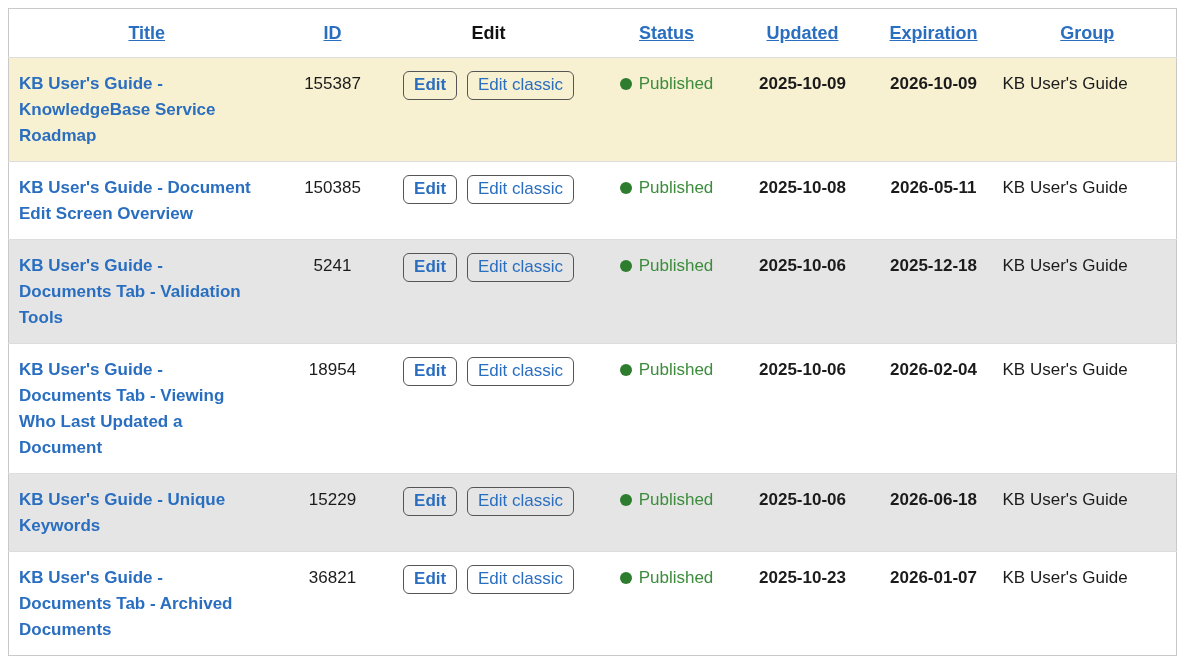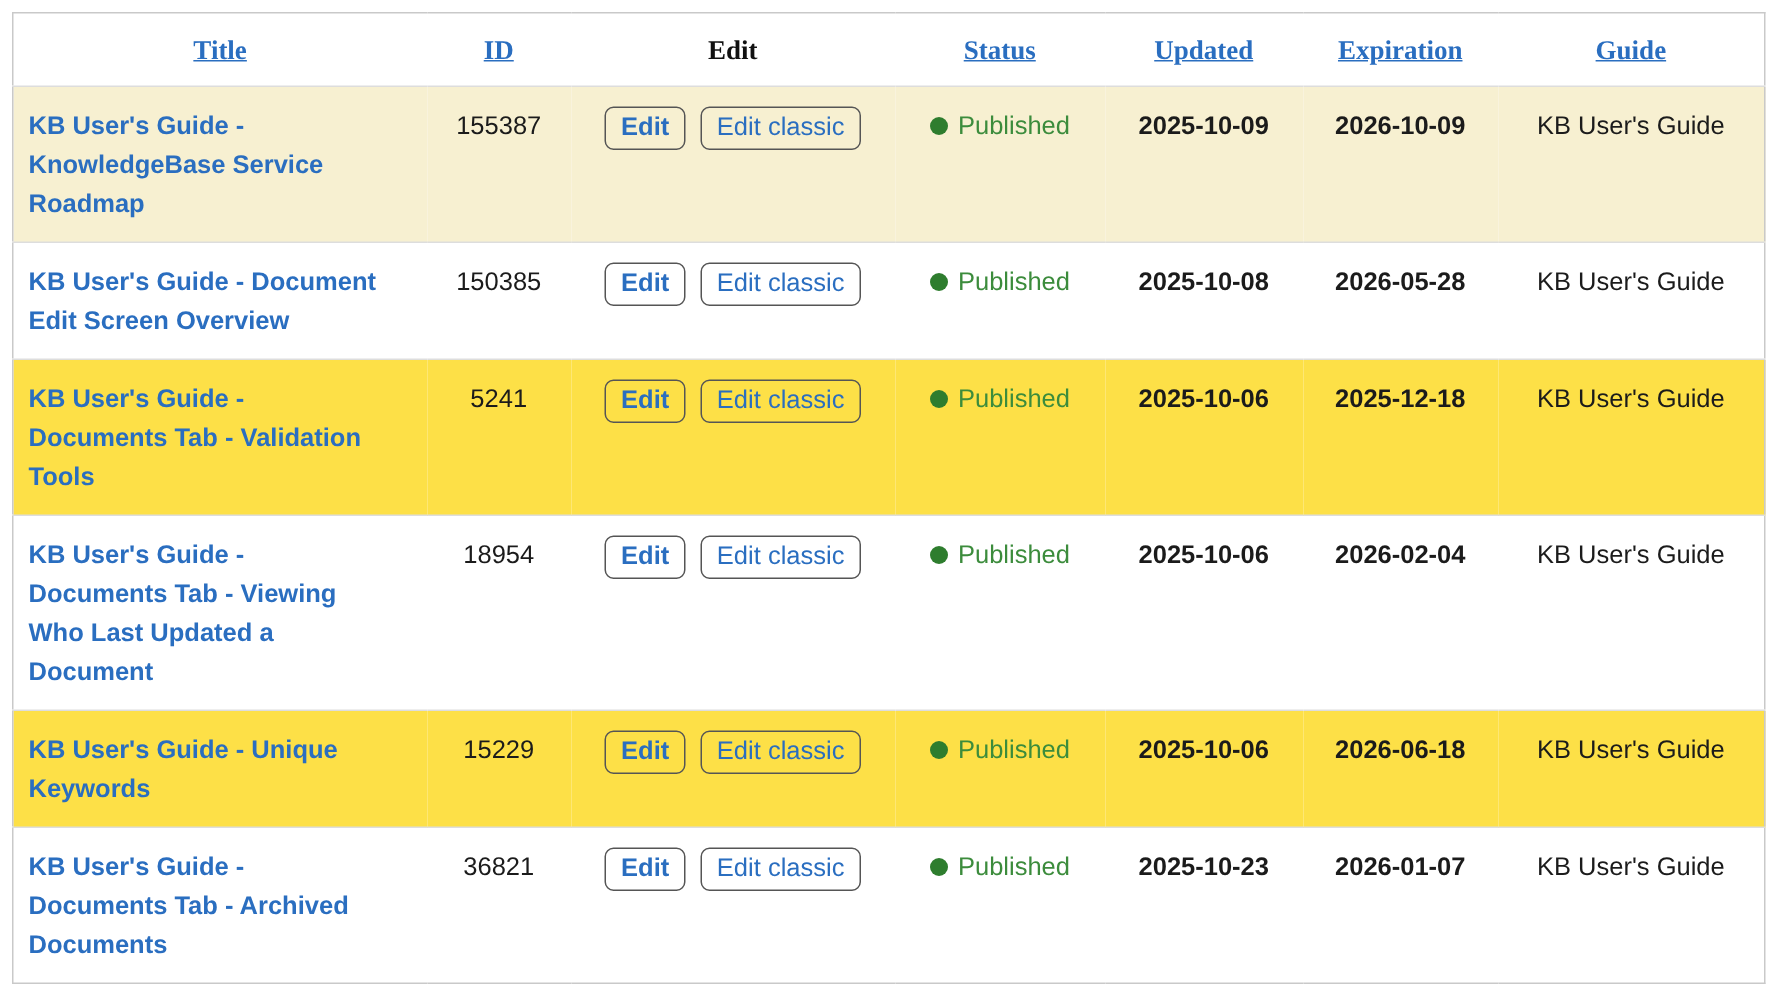--- a/index.html
+++ b/index.html
@@ -28,31 +28,30 @@
   col.c-expiration { width: 130px; }
   col.c-group { width: 178px; }
 
   thead th {
     font-size: 18px;
     font-weight: bold;
     text-align: center;
     padding: 14px 4px 13px 4px;
     background: #ffffff;
     white-space: nowrap;
-    font-family: Liberation Serif, serif;
   }
   thead th a.sort-link {
     color: #2a6ec0;
     text-decoration: underline;
     cursor: pointer;
   }
   thead th .plain-head { color: #111111; }
 
   tbody tr { border-top: 1px solid #dddddd; }
-  tbody tr.stripe { background: #fde047; }
+  tbody tr.stripe { background: #e5e5e5; }
   tbody tr.highlight { background: #f7f0d1; }
 
   tbody td {
     vertical-align: top;
     font-size: 17px;
     line-height: 26px;
     padding: 13px 4px 12px 4px;
   }
   td.cell-title { padding-left: 10px; padding-right: 6px; text-align: left; }
   td.cell-title a.title-link {
@@ -60,21 +59,21 @@
     max-width: 233px;
     color: #2a6ec0;
     font-weight: bold;
     text-decoration: none;
     cursor: pointer;
   }
   td.cell-id { text-align: center; }
   td.cell-edit { text-align: center; white-space: nowrap; }
   td.cell-status { text-align: center; white-space: nowrap; }
   td.cell-updated, td.cell-expiration { text-align: center; white-space: nowrap; font-weight: bold; }
-  td.cell-group { text-align: center; white-space: nowrap; }
+  td.cell-group { white-space: nowrap; }
 
   button.btn {
     font-family: "Liberation Sans", sans-serif;
     font-size: 17px;
     color: #2a6ec0;
     background: transparent;
     border: 1px solid #555555;
     border-radius: 6px;
     padding: 2px 10px 3px 10px;
     line-height: 22px;
@@ -121,21 +120,21 @@
       <th>
         <a class="sort-link">Status</a>
       </th>
       <th>
         <a class="sort-link">Updated</a>
       </th>
       <th>
         <a class="sort-link">Expiration</a>
       </th>
       <th>
-        <a class="sort-link">Guide</a>
+        <a class="sort-link">Group</a>
       </th>
     </tr>
   </thead>
   <tbody id="table-body">
   <tr class="highlight">
     <td class="cell-title">
       <a class="title-link">KB User's Guide - KnowledgeBase Service Roadmap</a>
     </td>
     <td class="cell-id">
       <span>155387</span>
@@ -169,21 +168,21 @@
       <button class="btn btn-edit">Edit</button>
       <button class="btn btn-edit-classic">Edit classic</button>
     </td>
     <td class="cell-status">
       <span class="status-dot"></span><span class="status-text">Published</span>
     </td>
     <td class="cell-updated">
       <span>2025-10-08</span>
     </td>
     <td class="cell-expiration">
-      <span>2026-05-28</span>
+      <span>2026-05-11</span>
     </td>
     <td class="cell-group">
       <span>KB User's Guide</span>
     </td>
   </tr>
 
   <tr class="stripe">
     <td class="cell-title">
       <a class="title-link">KB User's Guide - Documents Tab - Validation Tools</a>
     </td>

